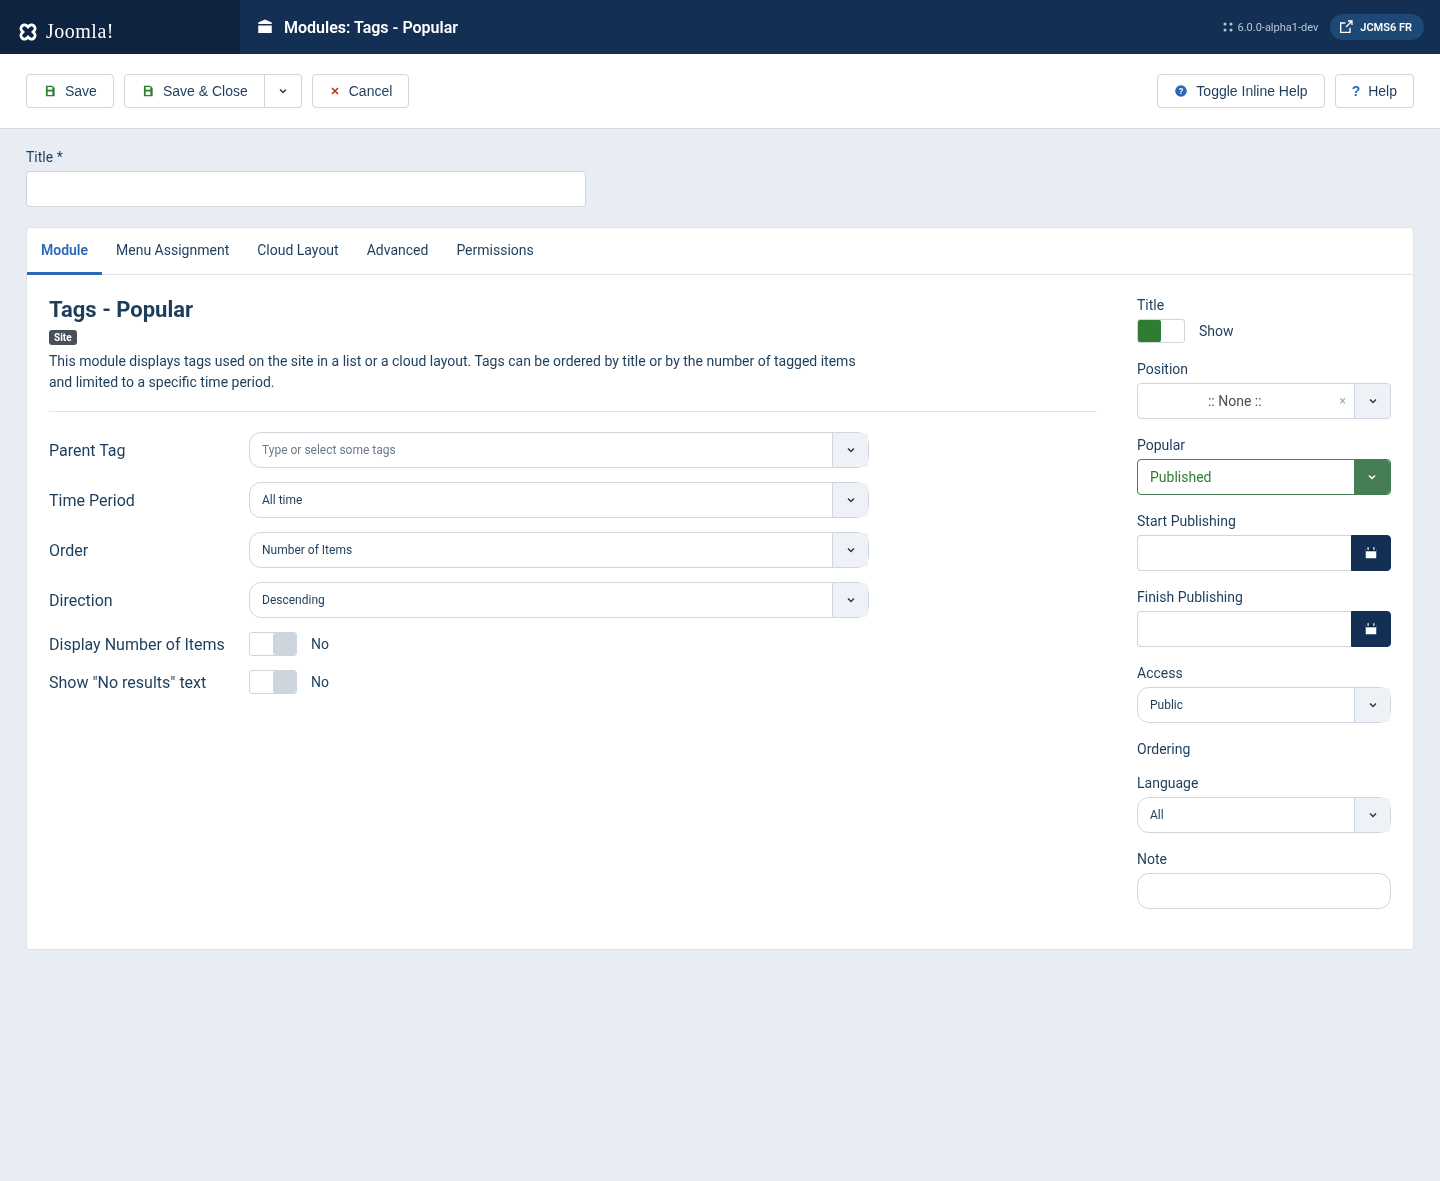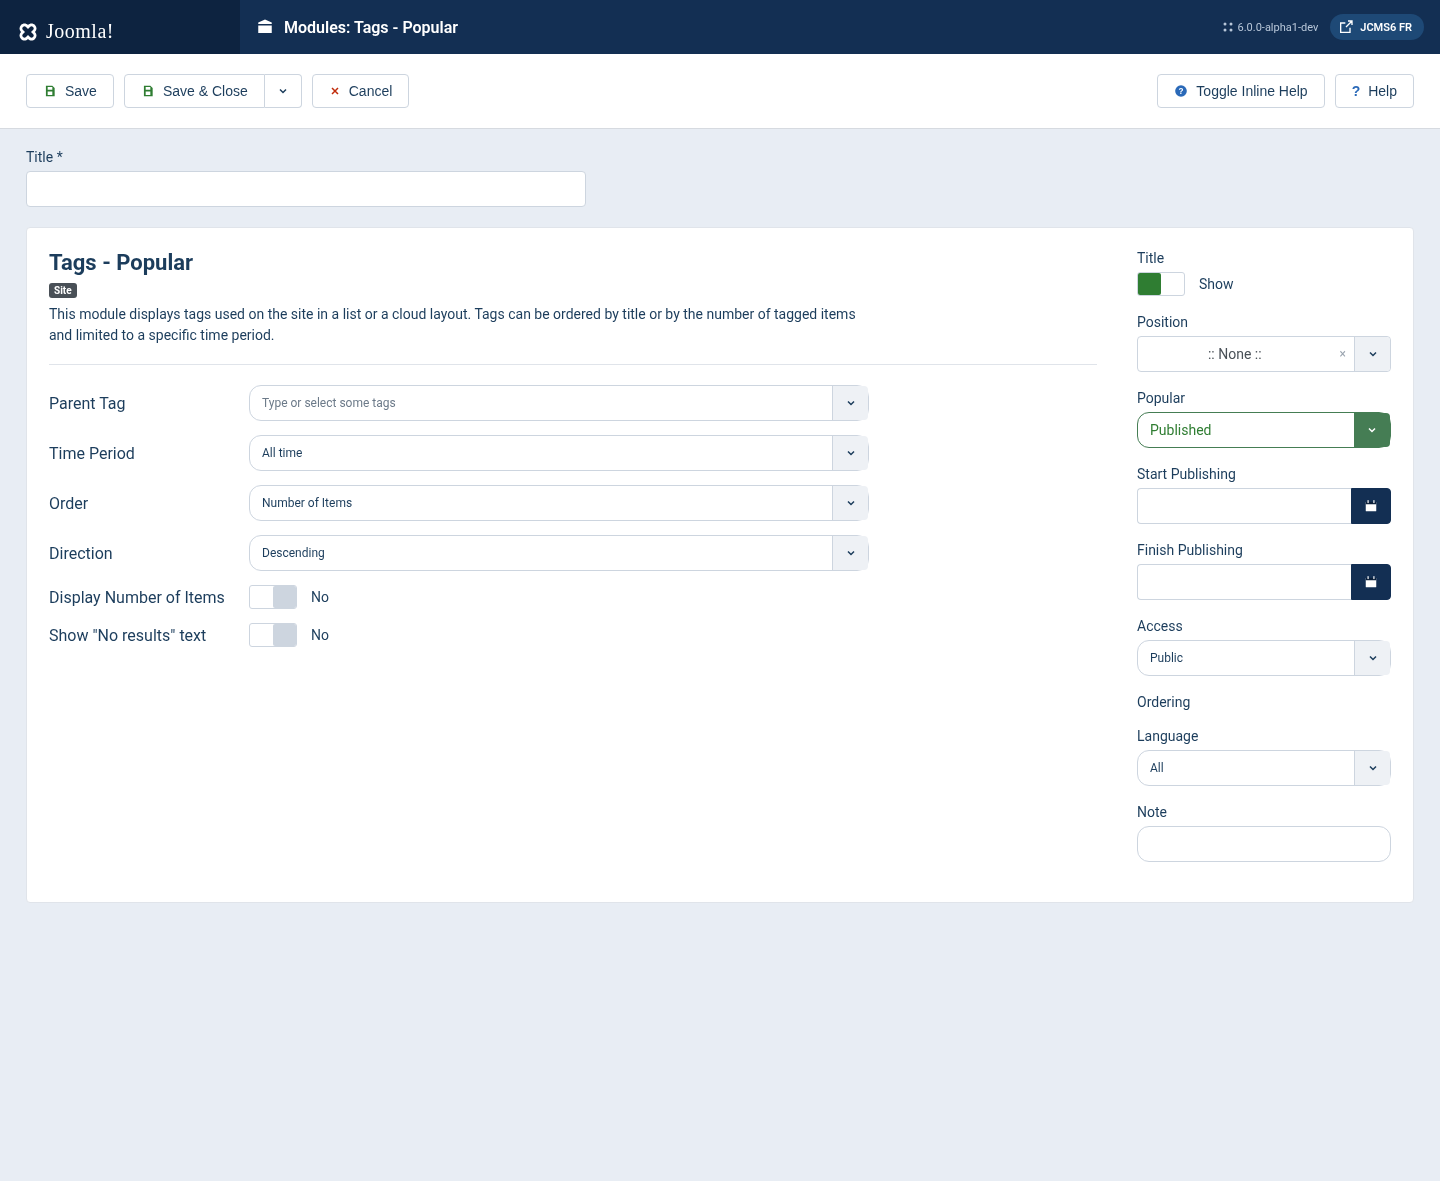--- a/index.html
+++ b/index.html
@@ -71,21 +71,21 @@
 .switch-label-text { color: #1c3d5c; }
 
 
 .side-field { margin-bottom: 18px; }
 .side-label { display: block; font-size: 14px; color: #1c3d5c; margin-bottom: 6px; }
 .pos-select { display: flex; border: 1px solid #cdd5df; border-radius: 4px; height: 36px; background: #fff; align-items: center; }
 .pos-text { flex: 1; text-align: center; color: #495057; font-size: 14px; }
 .pos-clear { color: #9aa4af; font-size: 12px; padding: 0 8px; cursor: pointer; }
 .pos-caret { width: 36px; display: flex; align-items: center; justify-content: center; background: #eef1f5; border-left: 1px solid #cdd5df; border-radius: 0 4px 4px 0; height: 100%; }
 
-.status-select { display: flex; border: 1px solid #457d54; border-radius: 12px; height: 36px; background: #fff; align-items: center; }
+.status-select { display: flex; border: 1px solid #457d54; border-radius: 4px; height: 36px; background: #fff; align-items: center; }
 .status-text { flex: 1; padding: 0 12px; color: #2f7d32; font-size: 14px; }
 .status-caret { width: 36px; background: #457d54; display: flex; align-items: center; justify-content: center; border-radius: 0 4px 4px 0; height: 100%; color: #fff; }
 
 .date-wrap { display: flex; }
 .date-input { flex: 1; height: 36px; border: 1px solid #cdd5df; border-right: 0; border-radius: 4px 0 0 4px; padding: 0 10px; font-size: 14px; }
 .date-btn { width: 40px; background: #132f53; border: 1px solid #132f53; border-radius: 0 4px 4px 0; display: flex; align-items: center; justify-content: center; color: #fff; cursor: pointer; }
 
 .text-input { padding: 0 10px; }
 </style>
 </head>
@@ -163,20 +163,27 @@
     <span class="icon-blue" style="font-weight:700">?</span>
     <span>Help</span>
   </button>
 </div>
 
 <div class="main">
   <label class="field-label req">Title</label>
   <input class="title-input" value="" style="">
 
   <div class="card">
+    <div class="tabs">
+      <div class="tab active">Module</div>
+      <div class="tab">Menu Assignment</div>
+      <div class="tab">Cloud Layout</div>
+      <div class="tab">Advanced</div>
+      <div class="tab">Permissions</div>
+    </div>
 
     <div class="card-body">
       <div class="col-main">
         <h2 class="mod-title">Tags - Popular</h2>
         <span class="badge-site">Site</span>
         <p class="desc">This module displays tags used on the site in a list or a cloud layout. Tags can be ordered by title or by the number of tagged items and limited to a specific time period.</p>
         <hr class="sep">
 
         <div class="form-row">
           <div class="form-label">Parent Tag</div>

